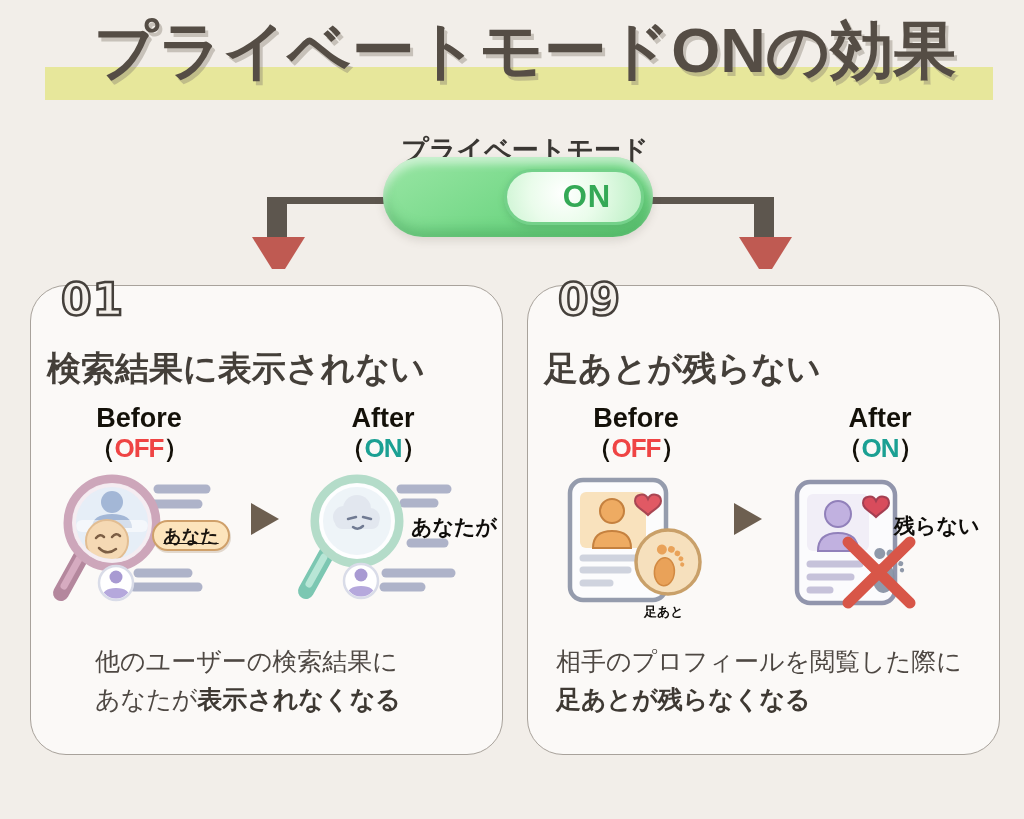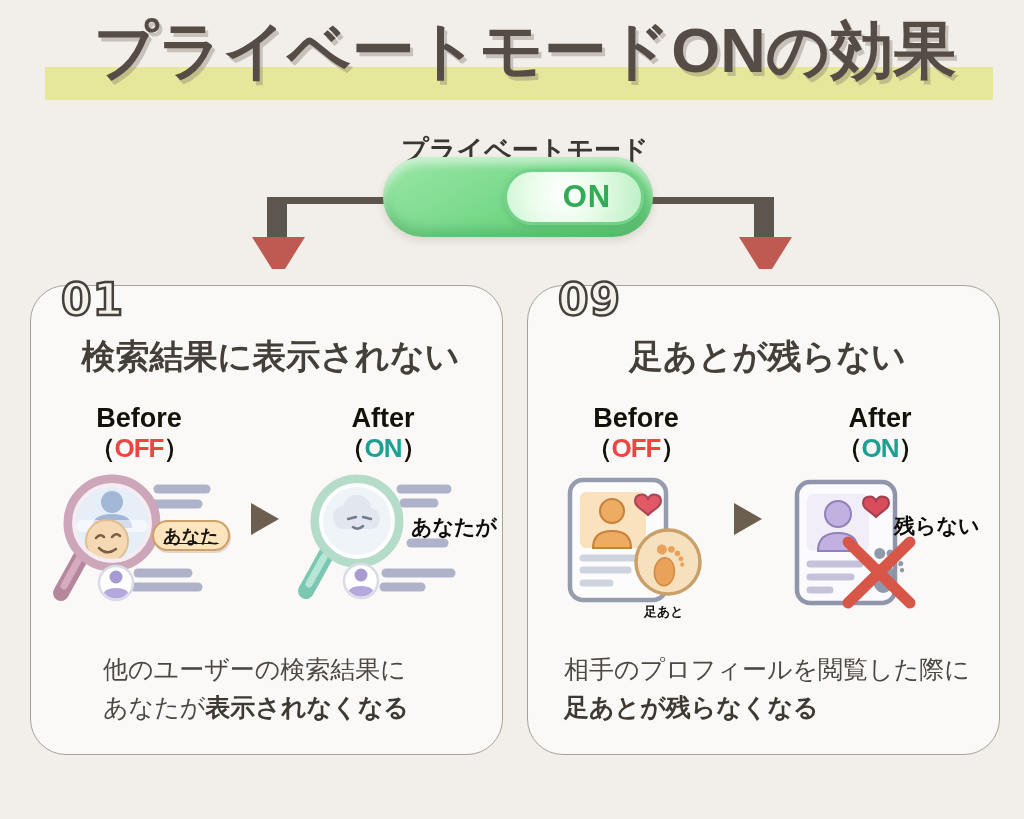--- a/index.html
+++ b/index.html
@@ -52,21 +52,21 @@
     border:1.5px solid #a8a29b;border-radius:36px;box-sizing:border-box;
   }
   .panel-1{left:30px;}
   .panel-2{left:527px;}
   .panel-number{
     position:absolute;left:30px;top:-16px;font-size:44px;line-height:60px;font-weight:800;
     color:#f4f0eb;-webkit-text-stroke:2.5px #45403b;letter-spacing:1px;
     font-family:"DejaVu Sans","Liberation Sans",sans-serif;
   }
   .panel-heading{
-    position:absolute;left:0;top:44px;width:100%;margin:4px;text-align:center;
+    position:absolute;left:0;top:44px;width:100%;margin:16px;
     font-size:34px;font-weight:800;color:#443f39;letter-spacing:0px;
   }
   .ba-col{position:absolute;top:118px;width:160px;text-align:center;}
   .ba-col.before{left:28px;}
   .ba-col.after{left:272px;}
   .ba-title{font-size:27px;font-weight:700;color:#141109;line-height:29px;}
   .ba-sub{font-size:26px;font-weight:800;color:#141109;line-height:30px;letter-spacing:-1px;}
   .off-accent{color:#ef4444;}
   .on-accent{color:#1ba093;}
 
@@ -90,21 +90,21 @@
     text-decoration:underline;
   }
   .note{
     position:absolute;font-weight:800;color:#0f0d0a;white-space:nowrap;
   }
   .note-no-display{left:380px;top:227px;font-size:21px;}
   .note-not-left{left:366px;top:226px;font-size:21px;}
   .footprint-label{left:116px;top:317px;font-size:13px;}
 
   .desc{
-    position:absolute;top:352px;margin:12px;
+    position:absolute;top:352px;margin:4px;
     font-size:25px;line-height:38px;font-weight:500;color:#4e4843;letter-spacing:0;
   }
   .p1-desc{left:60px;width:400px;}
   .p2-desc{left:24px;width:440px;}
   .desc .strong{font-weight:800;color:#3e3933;}
 </style>
 </head>
 <body>
 
 <div>

